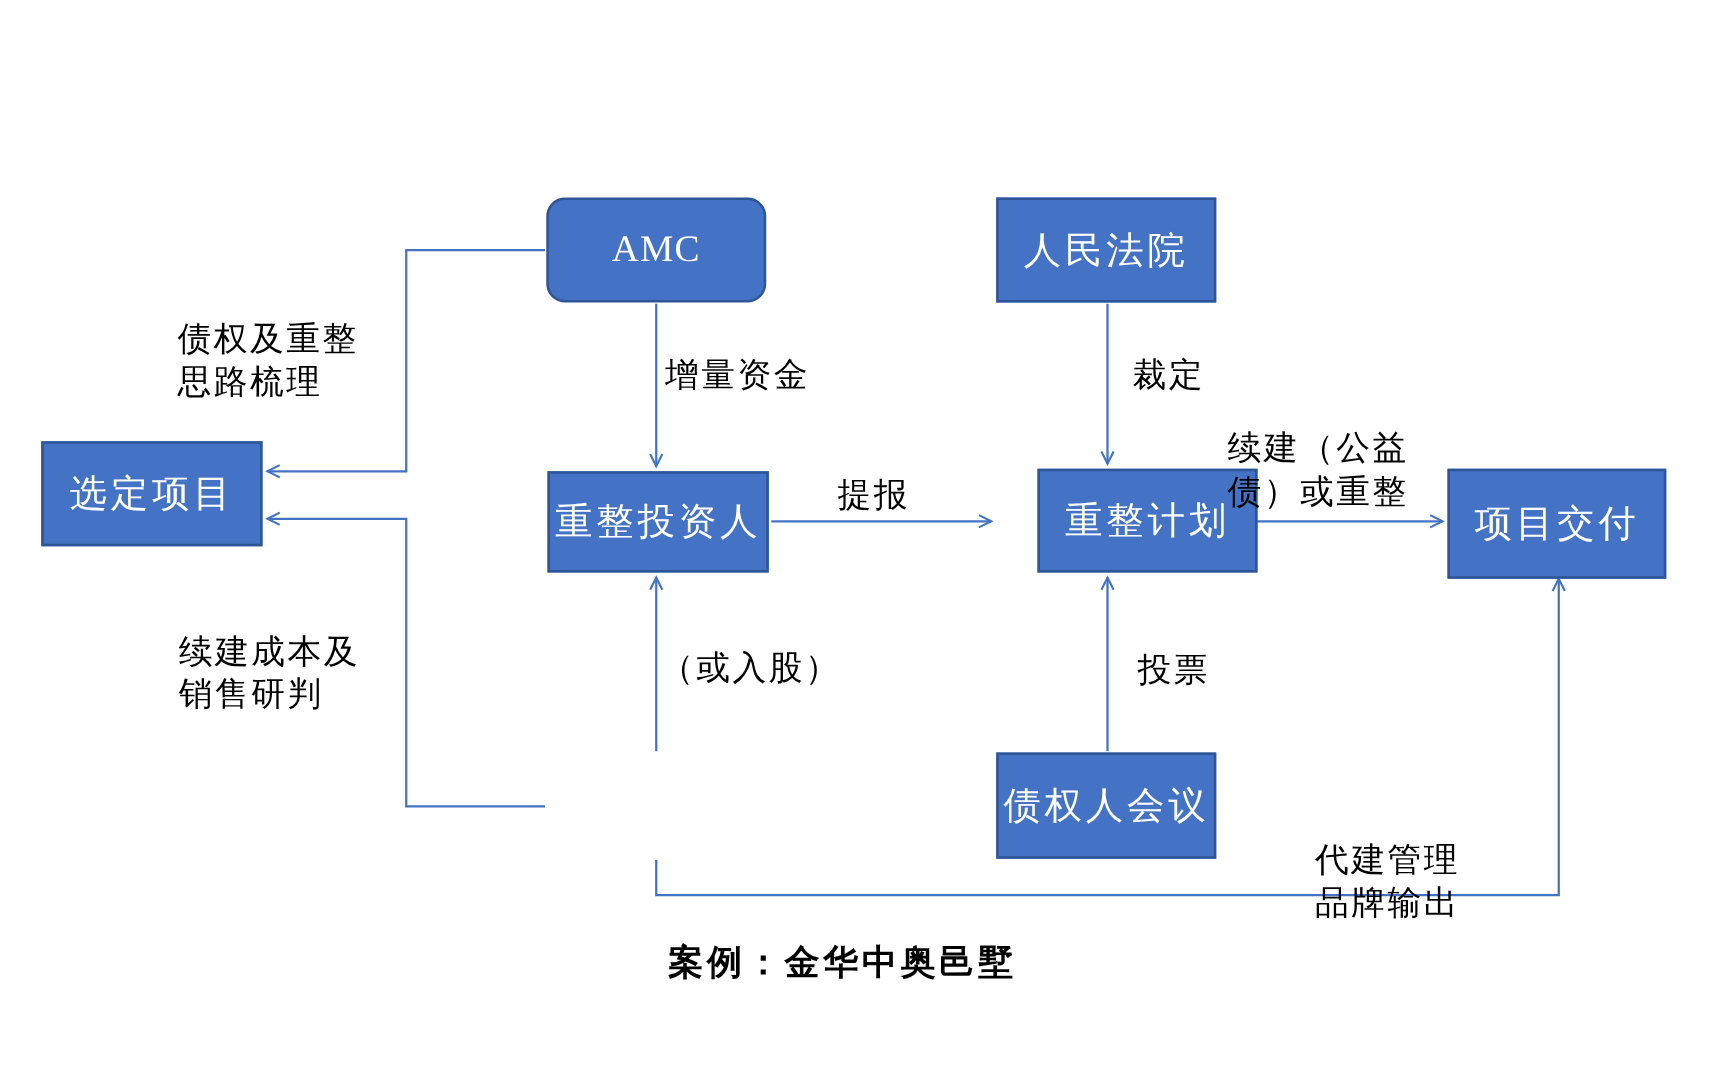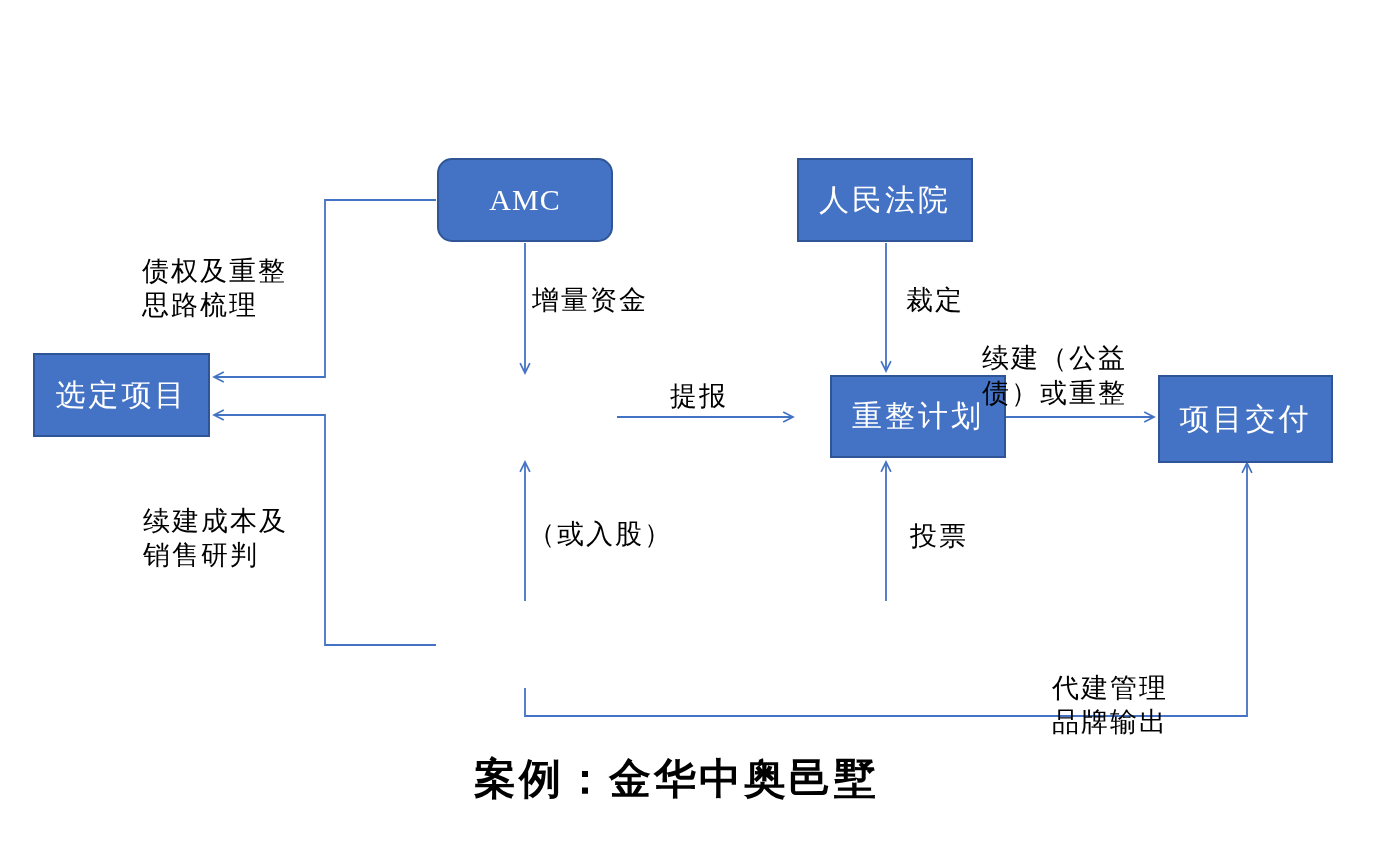--- a/index.html
+++ b/index.html
@@ -64,21 +64,21 @@
     line-height: 34px;
     white-space: nowrap;
   }
   .caption {
     position: absolute;
     left: 474px;
     top: 751px;
     width: 400px;
     text-align: center;
     color: var(--label-text);
-    font-size: 42px;
+    font-size: 28px;
     font-weight: bold;
     letter-spacing: 3px;
     white-space: nowrap;
   }
 </style>
 </head>
 <body>
 
 <div class="canvas">
 
@@ -98,26 +98,28 @@
     <path class="edge" d="M436 645 L325 645 L325 415 L214 415" marker-end="url(#arrow)"></path>
     <path class="edge" d="M525 688 L525 716 L1247 716 L1247 463" marker-end="url(#arrow)"></path>
   </svg>
 
   <div class="node latin" style="left:437px; top:158px; width:176px; height:84px;">AMC</div>
 
   <div class="node" style="left:797px; top:158px; width:176px; height:84px;">人民法院</div>
 
   <div class="node" style="left:33px; top:353px; width:177px; height:84px;">选定项目</div>
 
+  <div class="node" style="left:438px; top:377px; width:177px; height:81px;">重整投资人</div>
 
   <div class="node" style="left:797px; top:375px; width:176px; height:83px;margin-left:33px;">重整计划</div>
 
   <div class="node" style="left:1158px; top:375px; width:175px; height:88px;">项目交付</div>
 
 
+  <div class="node" style="left:797px; top:602px; width:176px; height:85px;">债权人会议</div>
 
   <div class="elabel" style="left:142px; top:254px;">
     <div>债权及重整</div>
     <div>思路梳理</div>
   </div>
 
   <div class="elabel" style="left:532px; top:283px;">增量资金</div>
 
   <div class="elabel" style="left:906px; top:283px;">裁定</div>
 

